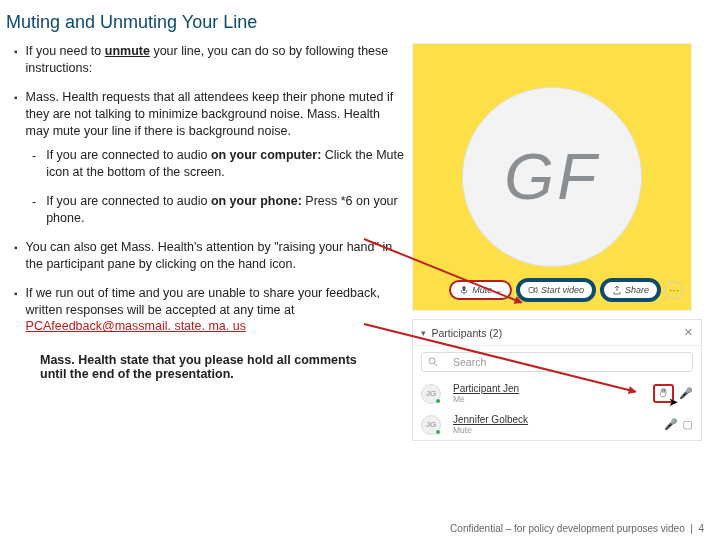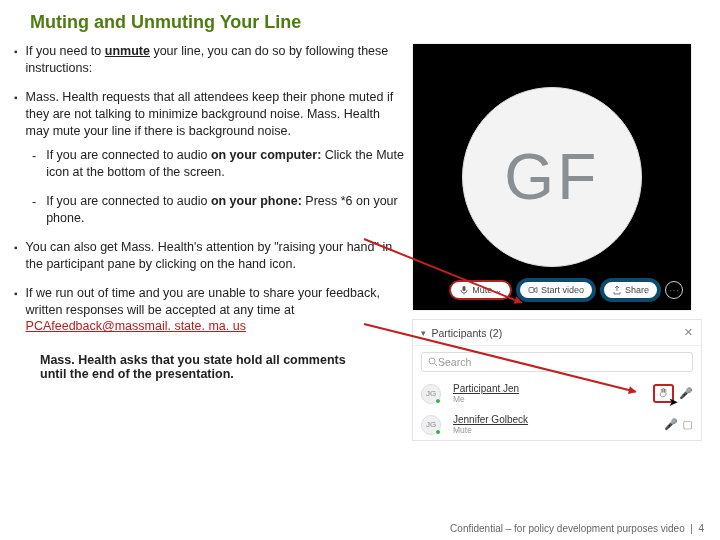--- a/index.html
+++ b/index.html
@@ -3,23 +3,23 @@
 <meta charset="utf-8">
 <style>
   * { box-sizing: border-box; margin: 0; padding: 0; }
   body {
     width: 720px; height: 540px;
     font-family: Arial, Helvetica, sans-serif;
     background: #fff; color: #222;
     position: relative; overflow: hidden;
   }
   .title {
-    font-size: 18px; font-weight: bold;
-    color: #4d7c0f;
-    padding: 12px 14px 6px 30px;
+    font-size: 18px; font-weight: normal;
+    color: #0c4a6e;
+    padding: 12px 14px 6px 6px;
   }
   .main {
     display: flex;
     padding: 4px 12px 0 14px;
     gap: 8px;
   }
   .left { width: 390px; }
   .right { width: 290px; position: relative; }
   ul.bullets { list-style: none; padding-left: 0; }
   ul.bullets > li {
@@ -44,24 +44,25 @@
   .closing {
     font-size: 12.5px; font-weight: bold;
     padding: 6px 0 0 26px; width: 360px;
   }
   .footer {
     position: absolute; bottom: 6px; right: 16px;
     font-size: 10px; color: #666;
   }
   
   .avatar-box {
-    width: 280px; height: 268px; background: #000000;
+    width: 280px; height: 268px; background: #fde047;
     border: 1px solid #eee;
     display: flex; align-items: center; justify-content: center;
     position: relative;
+    font-style: italic;
   }
   .avatar {
     width: 180px; height: 180px; border-radius: 50%;
     background: #f3f3f3; border: 1px solid #e0e0e0;
     display: flex; align-items: center; justify-content: center;
     font-size: 64px; color: #8a8f94; font-weight: 400;
     letter-spacing: 0.05em;
   }
   .toolbar {
     position: absolute; bottom: 8px; right: 8px;
@@ -83,21 +84,21 @@
     border: 1px solid #e4e4e4; background: #fff;
     font-size: 10.5px; color: #444;
   }
   .panel-head {
     display:flex; align-items:center; gap:6px;
     padding: 6px 8px; border-bottom:1px solid #eee;
   }
   .caret { font-size:9px; color:#666;}
   .closex { margin-left:auto; color:#888; font-size:11px;}
   .search {
-    margin:6px 8px; display:flex; align-items:center; gap:0;
+    margin:6px 8px; display:flex; align-items:center; gap:15px;
     border:1px solid #ddd; border-radius:3px; padding:3px 6px;
     color:#999;
   }
   .prow {
     display:flex; align-items:center; gap:12px;
     padding:5px 8px;
   }
   .pavatar {
     width:20px;height:20px;border-radius:50%;
     background:#eef0f2;border:1px solid #ddd;
@@ -154,21 +155,21 @@
     <ul class="bullets">
       <li>
           <span>You can also get Mass. Health's attention by "raising your hand" in the participant pane by clicking on the hand icon.</span>
         </li>
       <li>
         <span>
           <span>If we run out of time and you are unable to share your feedback, written responses will be accepted at any time at </span><span class="mail">PCAfeedback@massmail. state. ma. us</span>
         </span>
       </li>
     </ul>
-    <div class="closing">Mass. Health asks that you state hold all comments until the end of the presentation.</div>
+    <div class="closing">Mass. Health state that you please hold all comments until the end of the presentation.</div>
   </div>
 
   <div class="right">
     <div class="avatar-box">
       <div class="avatar">GF</div>
       <div class="toolbar">
         <div class="tbtn mute">
           <svg class="ico" viewBox="0 0 10 10">
               <rect x="3.5" y="1" width="3" height="5" rx="1.5" fill="#555"></rect>
               <path d="M2 5a3 3 0 0 0 6 0" stroke="#555" stroke-width="0.8" fill="none"></path>

